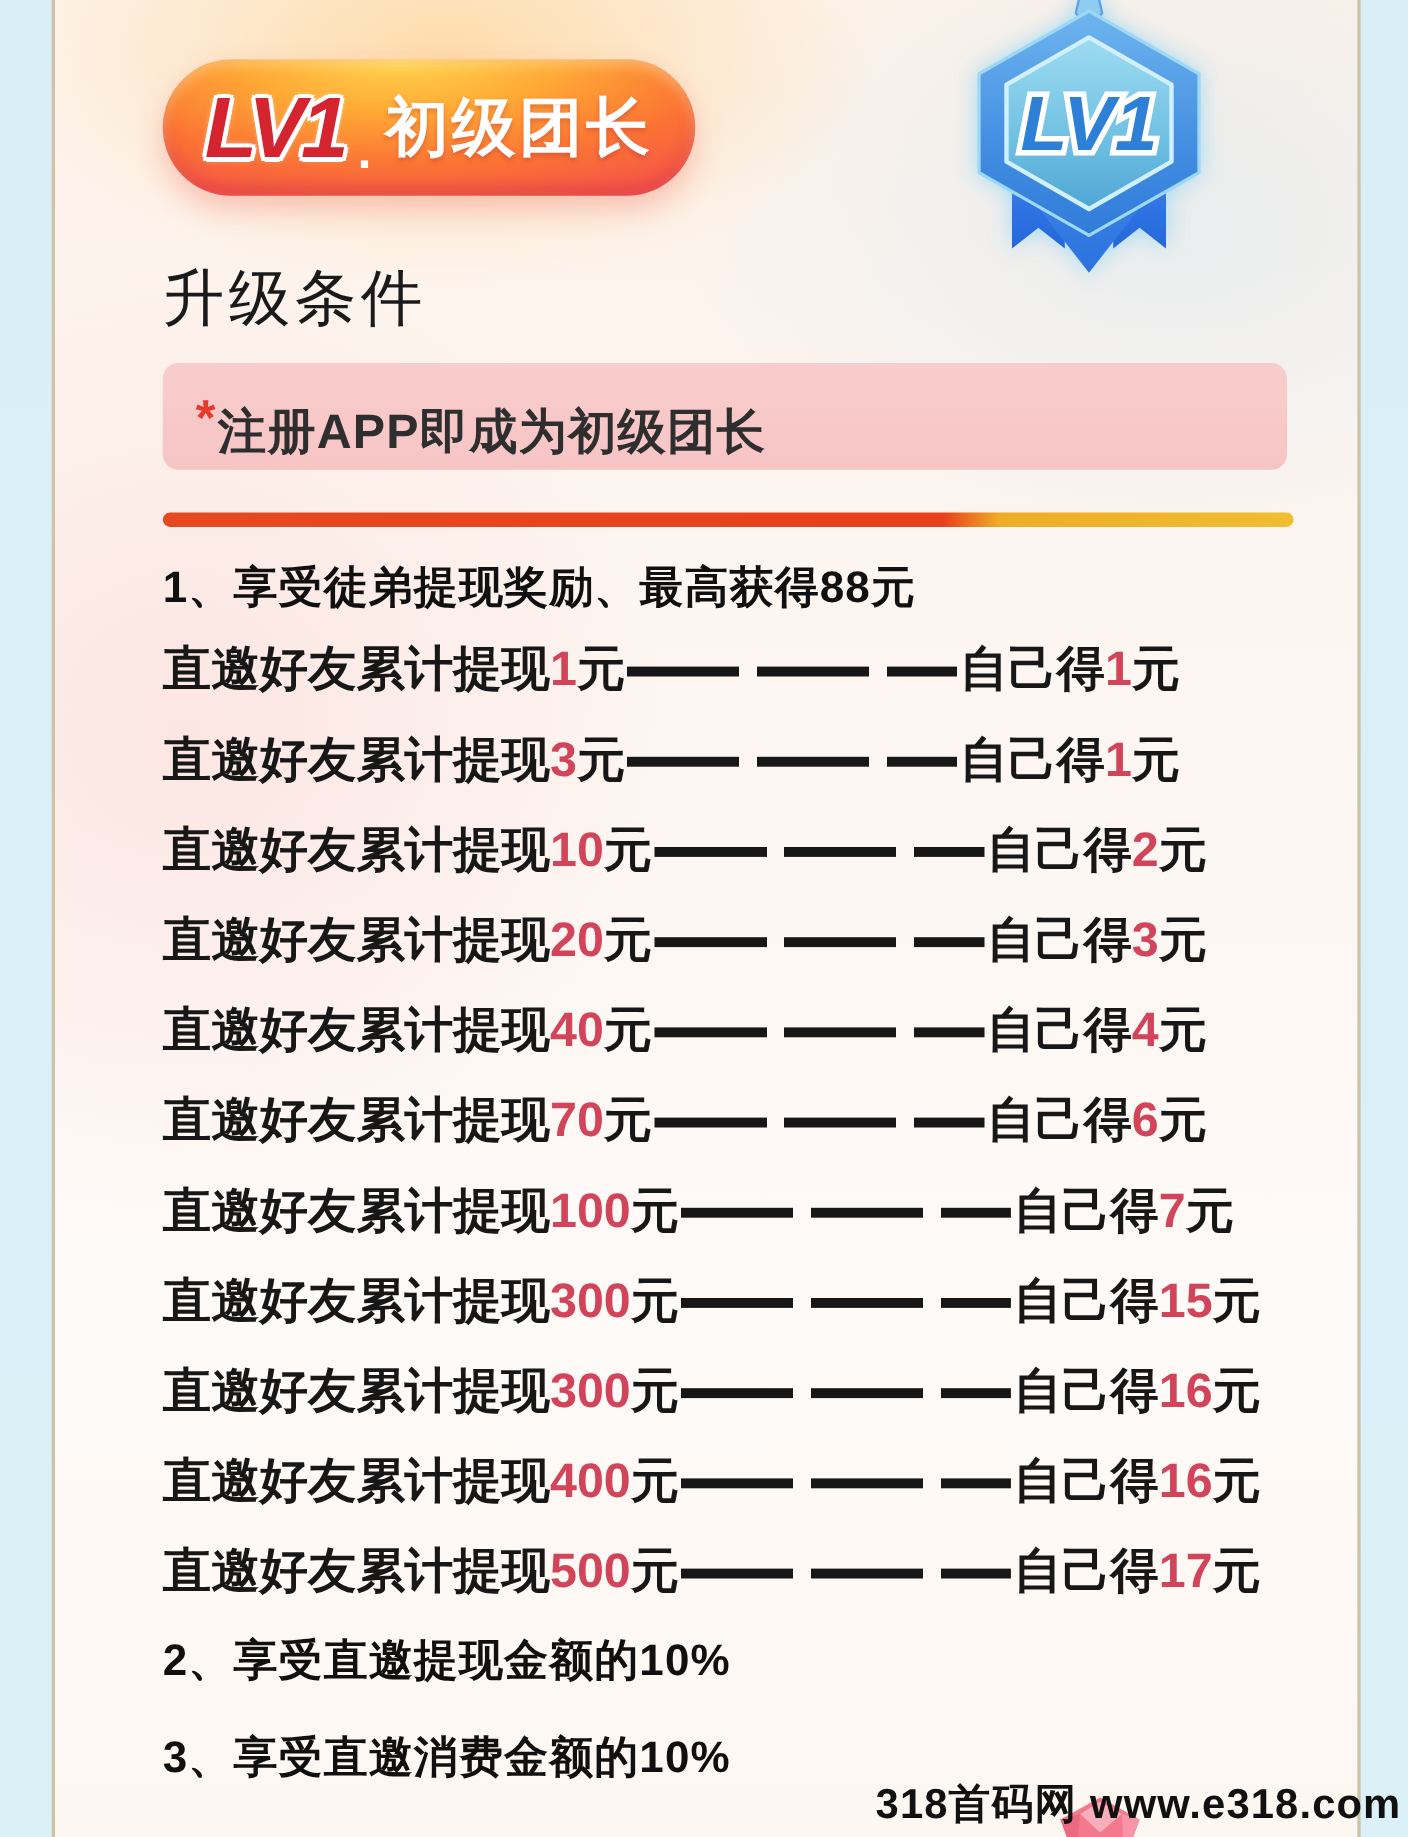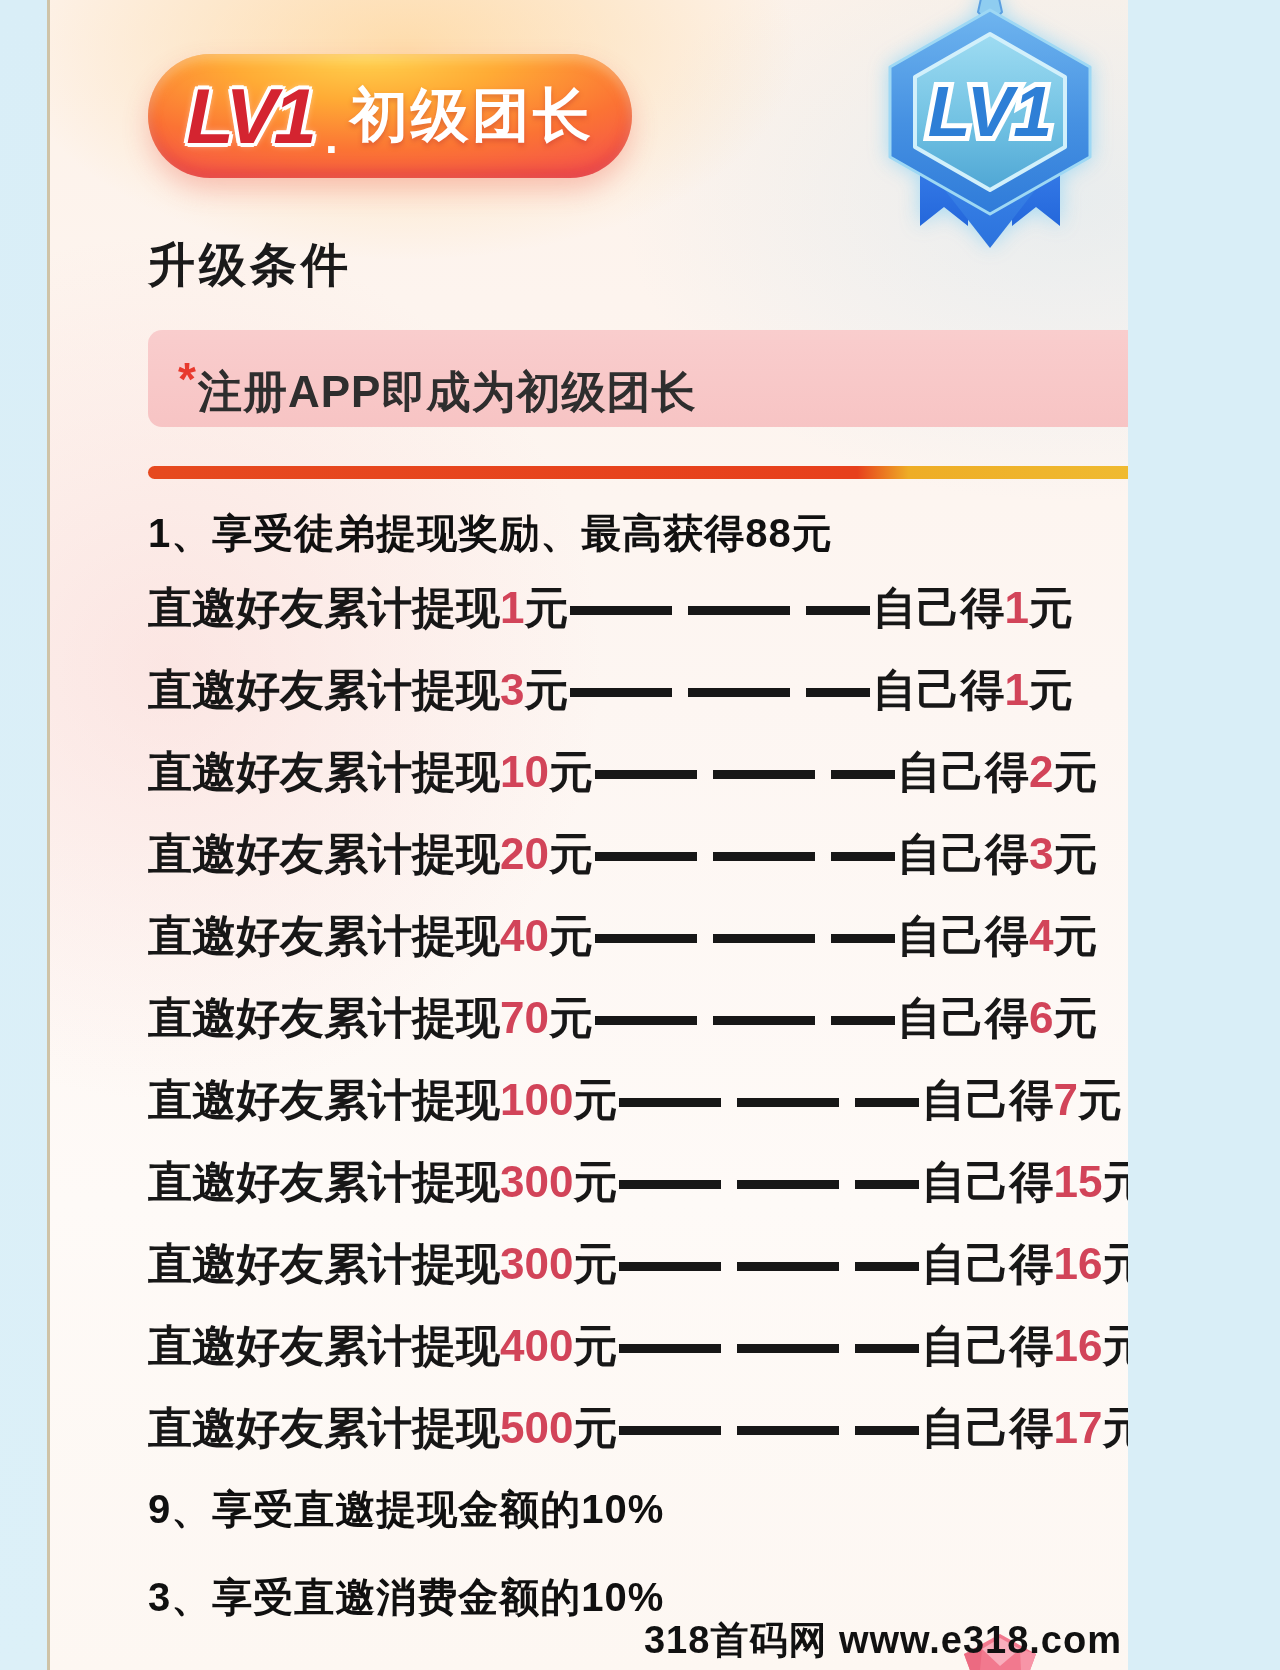--- a/index.html
+++ b/index.html
@@ -2,21 +2,21 @@
 <html><head>
 <meta charset="utf-8">
 <style>
   html,body{margin:0;padding:0;}
   body{
     width:1280px;height:1670px;
     font-family:"Liberation Sans", sans-serif;
     background:#d9eef7;
   }
   .stage{
-    position:relative;width:1128px;height:1670px;overflow:hidden;
+    position:relative;width:1280px;height:1670px;overflow:hidden;
     background:linear-gradient(180deg,#d9eef7 0%,#dcf0f8 100%);
   }
   
   .card{
     position:absolute;left:47px;top:0;width:1184px;height:1670px;
     border-left:3px solid #cfc3a7;border-right:3px solid #cfc3a7;
     background:
       radial-gradient(560px 300px at 30% 3%, rgba(255,198,110,0.50), rgba(255,198,110,0) 70%),
       radial-gradient(620px 420px at 86% 12%, rgba(180,220,242,0.28), rgba(180,220,242,0) 72%),
       radial-gradient(620px 620px at 10% 40%, rgba(248,192,192,0.30), rgba(248,192,192,0) 70%),
@@ -38,21 +38,21 @@
                 3px 3px 0 #fff,-3px -3px 0 #fff,3px -3px 0 #fff,-3px 3px 0 #fff,0 0 8px #fff;
   }
   .pill-dot{color:#ffffff;font-size:46px;font-weight:900;align-self:flex-end;margin-bottom:14px;}
   .pill-title{color:#ffffff;font-size:58px;font-weight:800;letter-spacing:3px;
     text-shadow:0 3px 5px rgba(178,36,52,0.35);}
   
   .medal{position:absolute;left:806px;top:-6px;width:268px;height:258px;
     filter:drop-shadow(0 0 10px rgba(150,214,245,0.85));}
   
   .section-title{
-    position:absolute;left:98px;top:234px;font-size:47px;font-weight:700;color:#1a1a1a;letter-spacing:4px;
+    position:absolute;left:98px;top:234px;font-size:56px;font-weight:400;color:#1a1a1a;letter-spacing:4px;
   }
   .condition-box{
     position:absolute;left:98px;top:330px;width:1022px;height:97px;border-radius:14px;
     background:linear-gradient(180deg,#f9cdcd 0%,#f7c4c4 100%);
     display:flex;align-items:center;padding-left:30px;box-sizing:border-box;
   }
   .condition-box .star{color:#e8392d;font-size:46px;font-weight:800;margin-right:2px;}
   .condition-box .cond-text{color:#2e2e2e;font-size:44px;font-weight:700;letter-spacing:1px;margin-top:28px;}
   .divider{
     position:absolute;left:98px;top:466px;width:1028px;height:13px;border-radius:7px;
@@ -200,21 +200,21 @@
     <span><span>自己得</span><span class="red">16</span><span>元</span></span>
   </div>
 
   <div class="row">
     <span><span>直邀好友累计提现</span><span class="red">500</span><span>元</span></span>
     <span class="dashes"></span>
     <span><span>自己得</span><span class="red">17</span><span>元</span></span>
   </div>
 </div>
 
-    <div class="benefit-heading h2">9、享受直邀提现金额的10%</div>
+    <div class="benefit-heading h2">2、享受直邀提现金额的10%</div>
     <div class="benefit-heading h3">3、享受直邀消费金额的10%</div>
   </div>
 
   <svg class="gem" viewBox="0 0 100 60">
     <polygon points="50,2 86,22 72,60 28,60 14,22" fill="#f2798e"></polygon>
     <polygon points="50,6 70,17 50,34 32,17" fill="#f9aebc"></polygon>
     <polygon points="14,22 32,17 28,60" fill="#ec6a81"></polygon>
     <polygon points="86,22 70,17 72,60" fill="#f795a7"></polygon>
   </svg>
 

